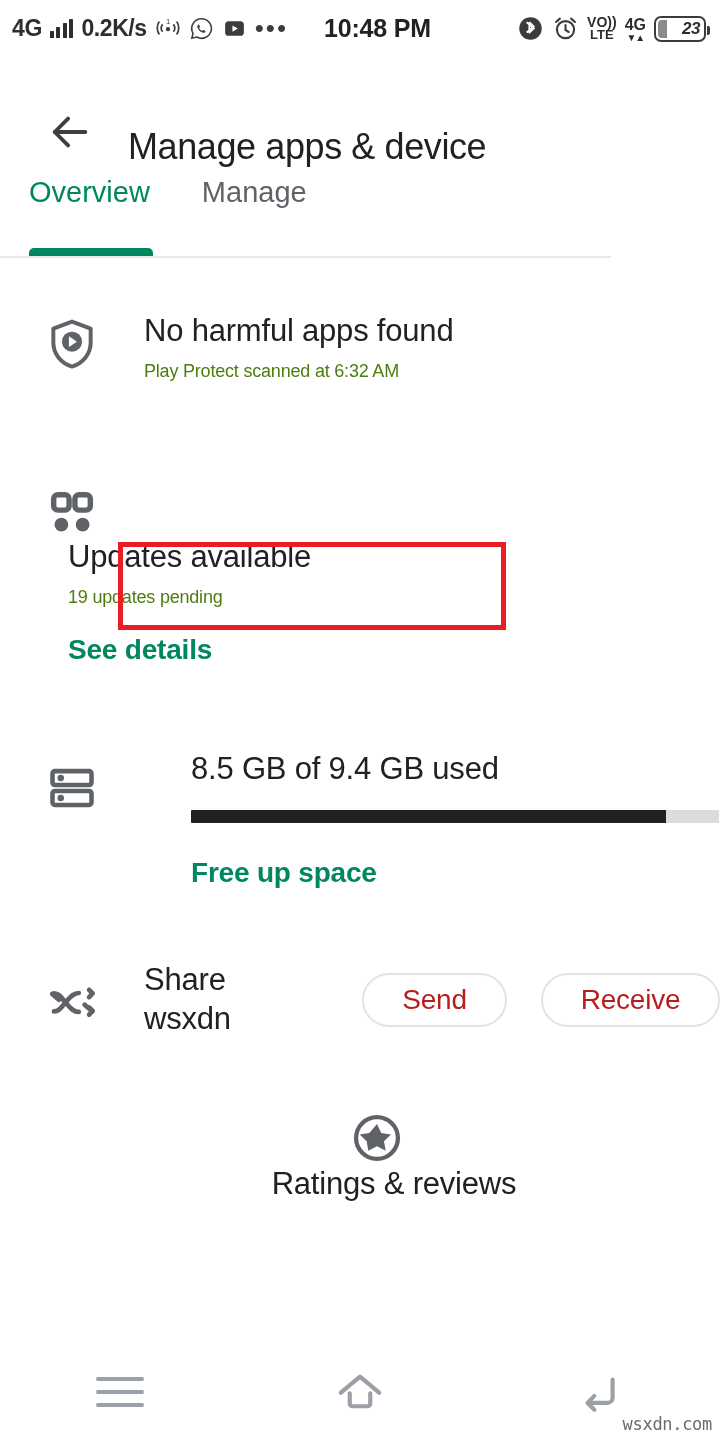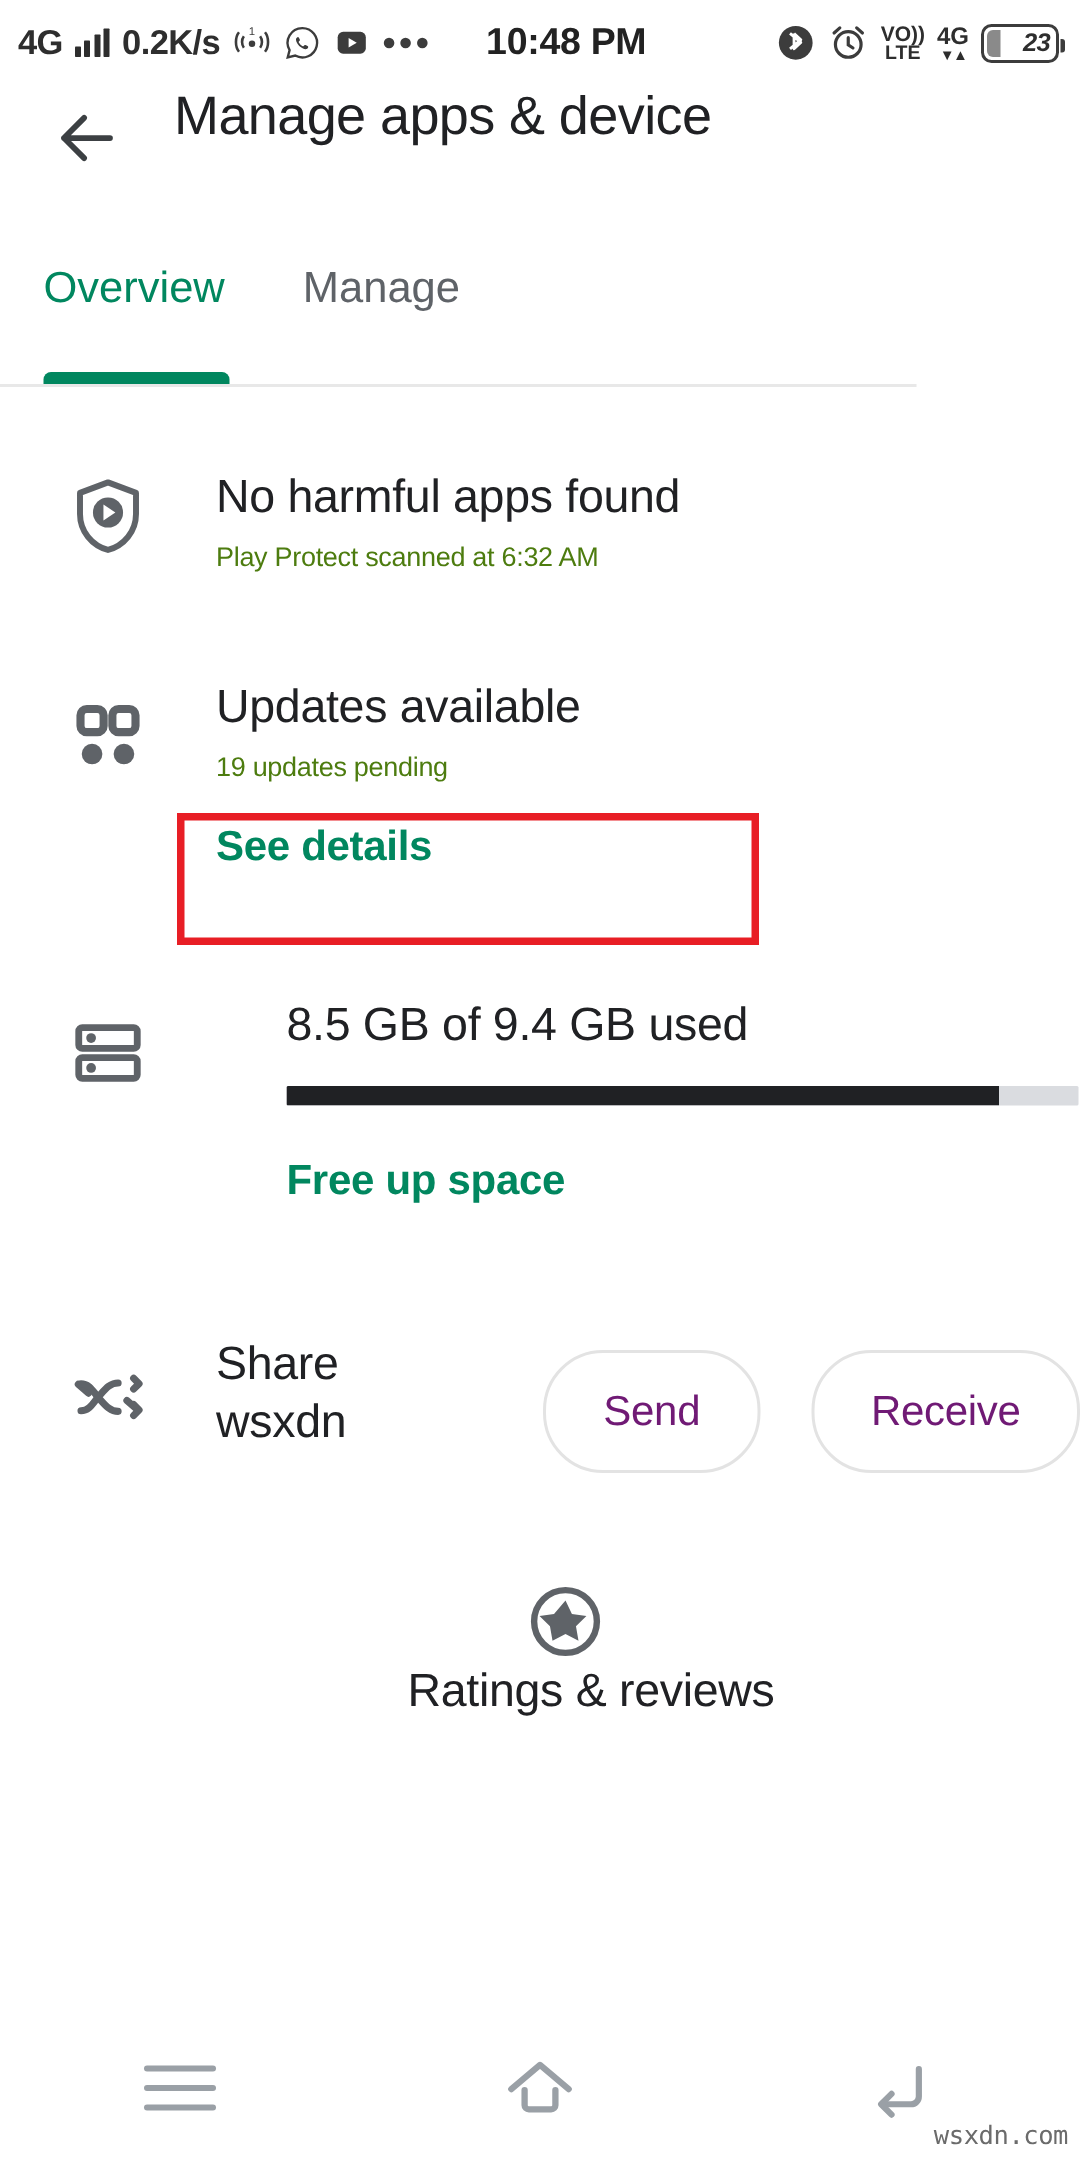--- a/index.html
+++ b/index.html
@@ -137,21 +137,22 @@
     letter-spacing: -0.5px;
   }
 
   
   .app-bar {
     position: absolute;
     top: 56px; left: 0;
     width: 720px;
     height: 112px;
     display: flex;
-    align-items: flex-start;
+    align-items: flex-end;
+    padding-left: 12px;
   }
   .back-btn {
     width: 72px;
     height: 72px;
     margin-left: 22px;
     display: flex;
     align-items: center;
     justify-content: center;
     cursor: pointer;
   }
@@ -262,30 +263,29 @@
 
   
   .share-row {
     display: flex;
     align-items: center;
     padding-left: 34px;
   }
   .pill {
     border: 2px solid #e3e3e3;
     border-radius: 40px;
-    height: 82px;
+    height: 54px;
     display: flex;
     align-items: center;
     justify-content: center;
     font-size: 28px;
-    color: #701a75;
+    color: #b91c1c;
     background: #fff;
     cursor: pointer;
     letter-spacing: -0.2px;
-    margin-top: 25px;
   }
   .pill.send { width: 146px; }
   .pill.receive { width: 180px; }
 
   
   .nav-bar {
     position: absolute;
     bottom: 0; left: 0;
     width: 720px;
     height: 96px;
@@ -417,21 +417,21 @@
           <circle cx="12" cy="11" r="4.3" fill="#5f6368"></circle>
           <path d="M10.7 8.7l3.4 2.3-3.4 2.3z" fill="#ffffff"></path>
         </svg>
       </div>
       <div class="row-body">
         <div class="row-title">No harmful apps found</div>
         <div class="row-sub">Play Protect scanned at 6:32 AM</div>
       </div>
     </div>
 
-    <div class="row" style="margin-top:70px;">
+    <div class="row" style="margin-top:92px;flex-direction:column;">
       <div class="row-icon" style="padding-top:14px;">
         <svg width="50" height="50" viewBox="0 0 24 24">
           <rect x="3.2" y="3.2" width="7.4" height="7.4" rx="2" fill="none" stroke="#5f6368" stroke-width="2.6"></rect>
           <rect x="13.4" y="3.2" width="7.4" height="7.4" rx="2" fill="none" stroke="#5f6368" stroke-width="2.6"></rect>
           <circle cx="6.9" cy="17.6" r="3.3" fill="#5f6368"></circle>
           <circle cx="17.1" cy="17.6" r="3.3" fill="#5f6368"></circle>
         </svg>
       </div>
       <div class="row-body">
         <div class="row-title">Updates available</div>

